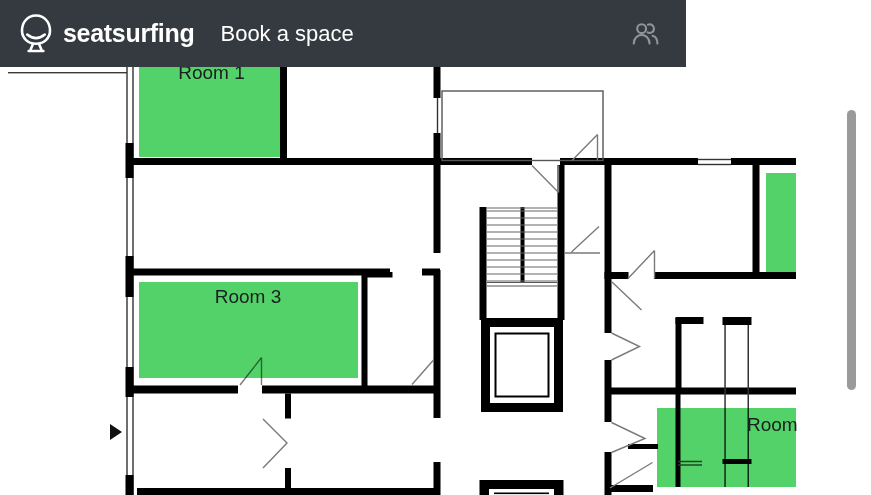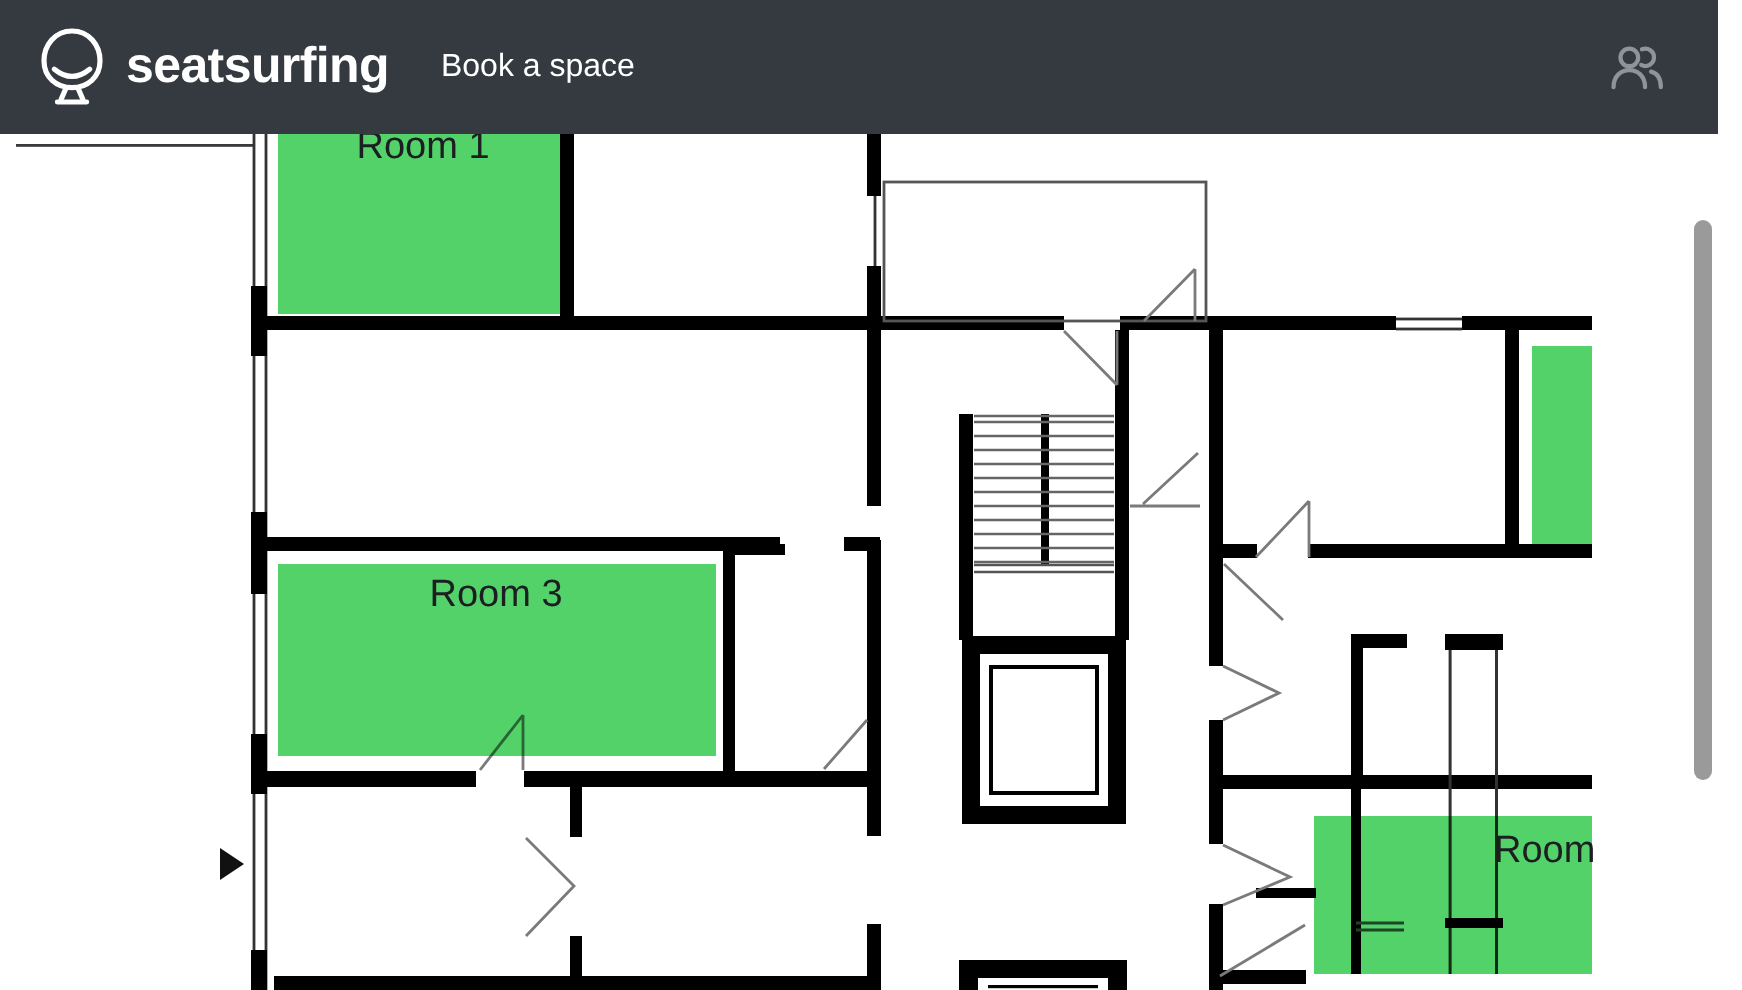--- a/index.html
+++ b/index.html
@@ -3,27 +3,27 @@
 <meta charset="utf-8">
 <style>
   html,body{margin:0;padding:0;}
   body{
     width:871px;height:495px;overflow:hidden;position:relative;
     background:#ffffff;
     font-family:"Liberation Sans","DejaVu Sans",sans-serif;
   }
   
   .navbar{
-    position:absolute;top:0;left:0;width:859px;height:67px;
+    position:absolute;top:0;left:0;width:686px;height:67px;
     background:#343a40;display:flex;align-items:center;z-index:5;
   }
   .brand{display:flex;align-items:center;margin-left:16px;margin-right:26px;cursor:pointer;text-decoration:none;}
   .brand-logo{width:40px;height:46px;margin-right:7px;}
   .brand-name{color:#ffffff;font-size:25px;font-weight:700;letter-spacing:-0.3px;}
-  .navlink{font-size:16px;margin-right:19px;padding:4px 0;cursor:pointer;text-decoration:none;color:#9aa0a5;}
+  .navlink{font-size:22px;margin-right:19px;padding:4px 0;cursor:pointer;text-decoration:none;color:#9aa0a5;}
   .navlink.active{color:#ffffff;}
   .user-btn{margin-left:auto;margin-right:26px;background:none;border:none;padding:0;cursor:pointer;line-height:0;}
   .user-btn svg{width:29px;height:25px;}
   
   .plan{position:absolute;top:0;left:0;z-index:1;}
   .plan text{font-family:"Liberation Sans","DejaVu Sans",sans-serif;font-size:19px;fill:#1c1e21;}
   .space{mix-blend-mode:multiply;cursor:pointer;}
   
   .scroll-thumb{
     position:absolute;left:847px;top:110px;width:9px;height:280px;

